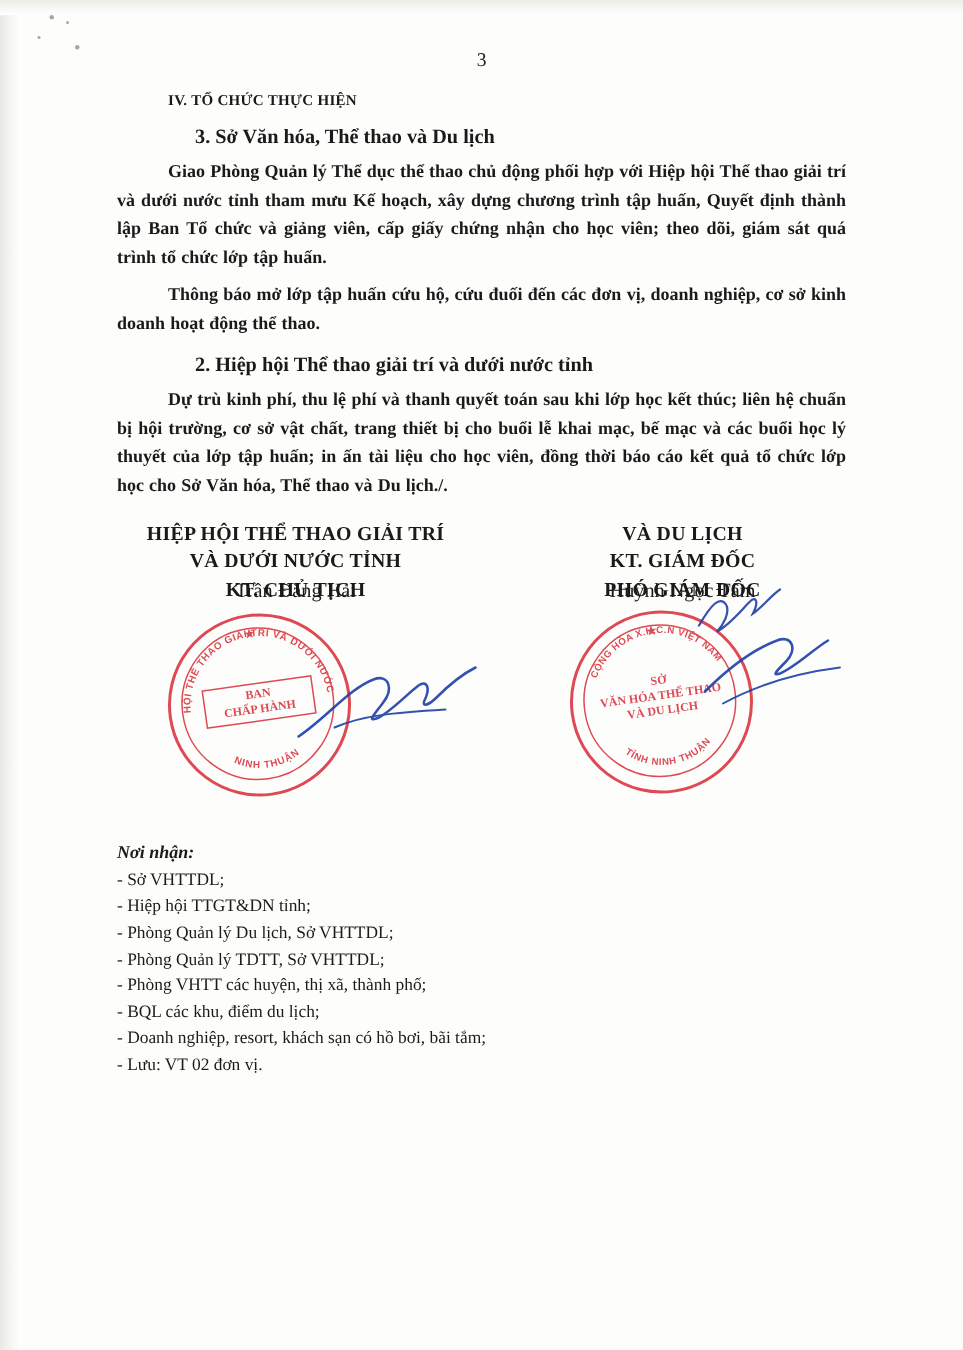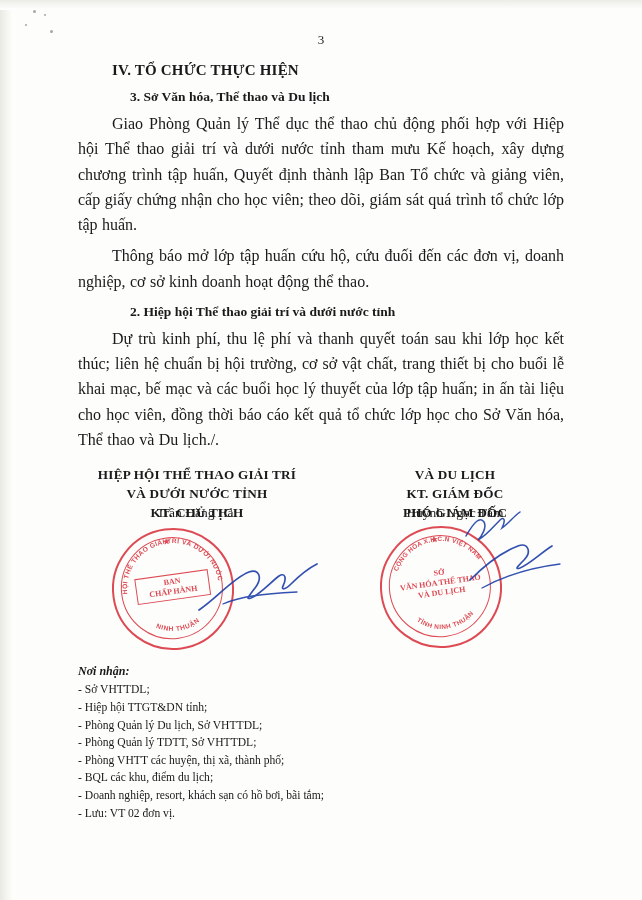--- a/index.html
+++ b/index.html
@@ -47,36 +47,37 @@
     font-size: 13px;
   }
   .content {
     position: absolute;
     left: 78px;
     top: 56px;
     width: 486px;
   }
   .h-section {
     font-weight: bold;
-    font-size: 15px;
+    font-size: 10px;
     margin: 6px 0 8px 34px;
     letter-spacing: .2px;
   }
   .h-sub {
     font-weight: bold;
     font-size: 13.5px;
     margin: 10px 0 6px 52px;
   }
   p.body {
-    font-size: 16px;
+    font-size: 12px;
     line-height: 1.58;
     text-align: justify;
     margin: 6px 0 6px 0;
     text-indent: 34px;
     word-spacing: .4px;
+    font-weight: bold;
   }
   .sign-block {
     position: relative;
     margin-top: 14px;
     height: 190px;
   }
   .sign-col {
     position: absolute;
     top: 0;
     text-align: center;
@@ -136,21 +137,21 @@
   .arc-text { position: absolute; left: 0; top: 0; }
   .signature-ink {
     position: absolute;
     color: #1e3fa8;
     font-family: "DejaVu Serif", serif;
     font-style: italic;
     opacity: .9;
     pointer-events: none;
   }
   .recipients {
-    margin-top: 6px;
+    margin-top: 22px;
     font-size: 11.6px;
     line-height: 1.52;
   }
   .recipients .rec-title {
     font-weight: bold;
     font-style: italic;
     font-size: 12px;
     margin-bottom: 1px;
   }
   .recipients ul { list-style: none; margin: 0; padding: 0; }

